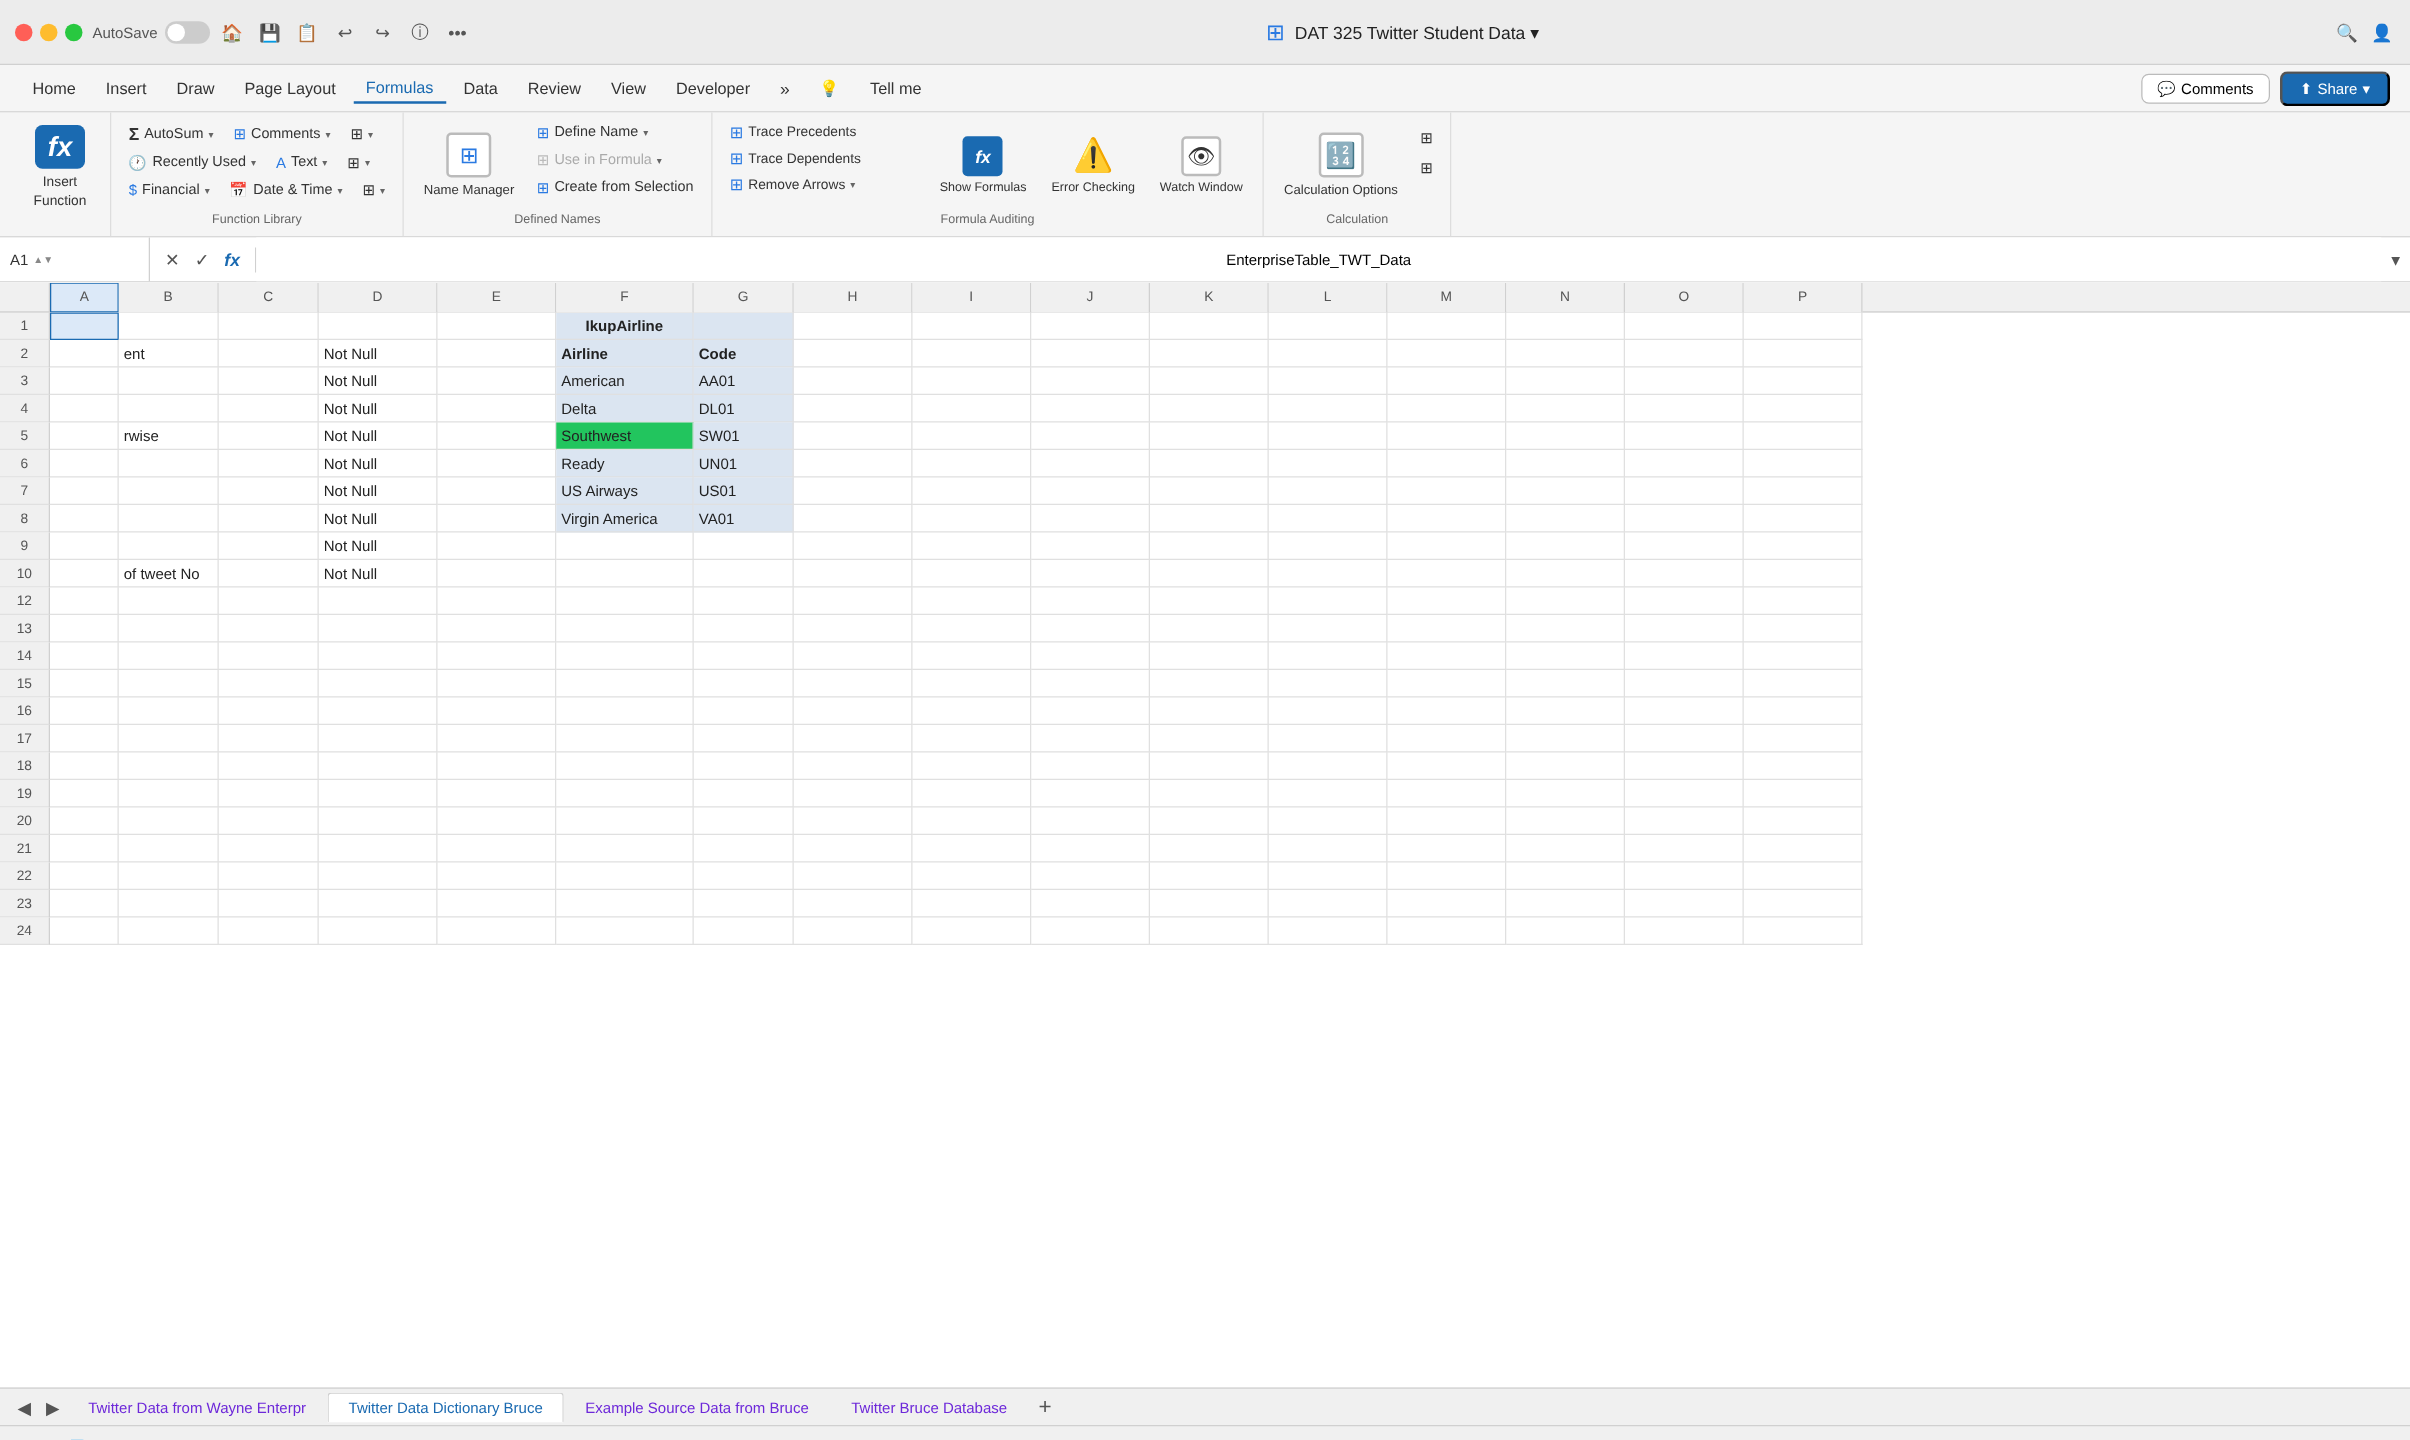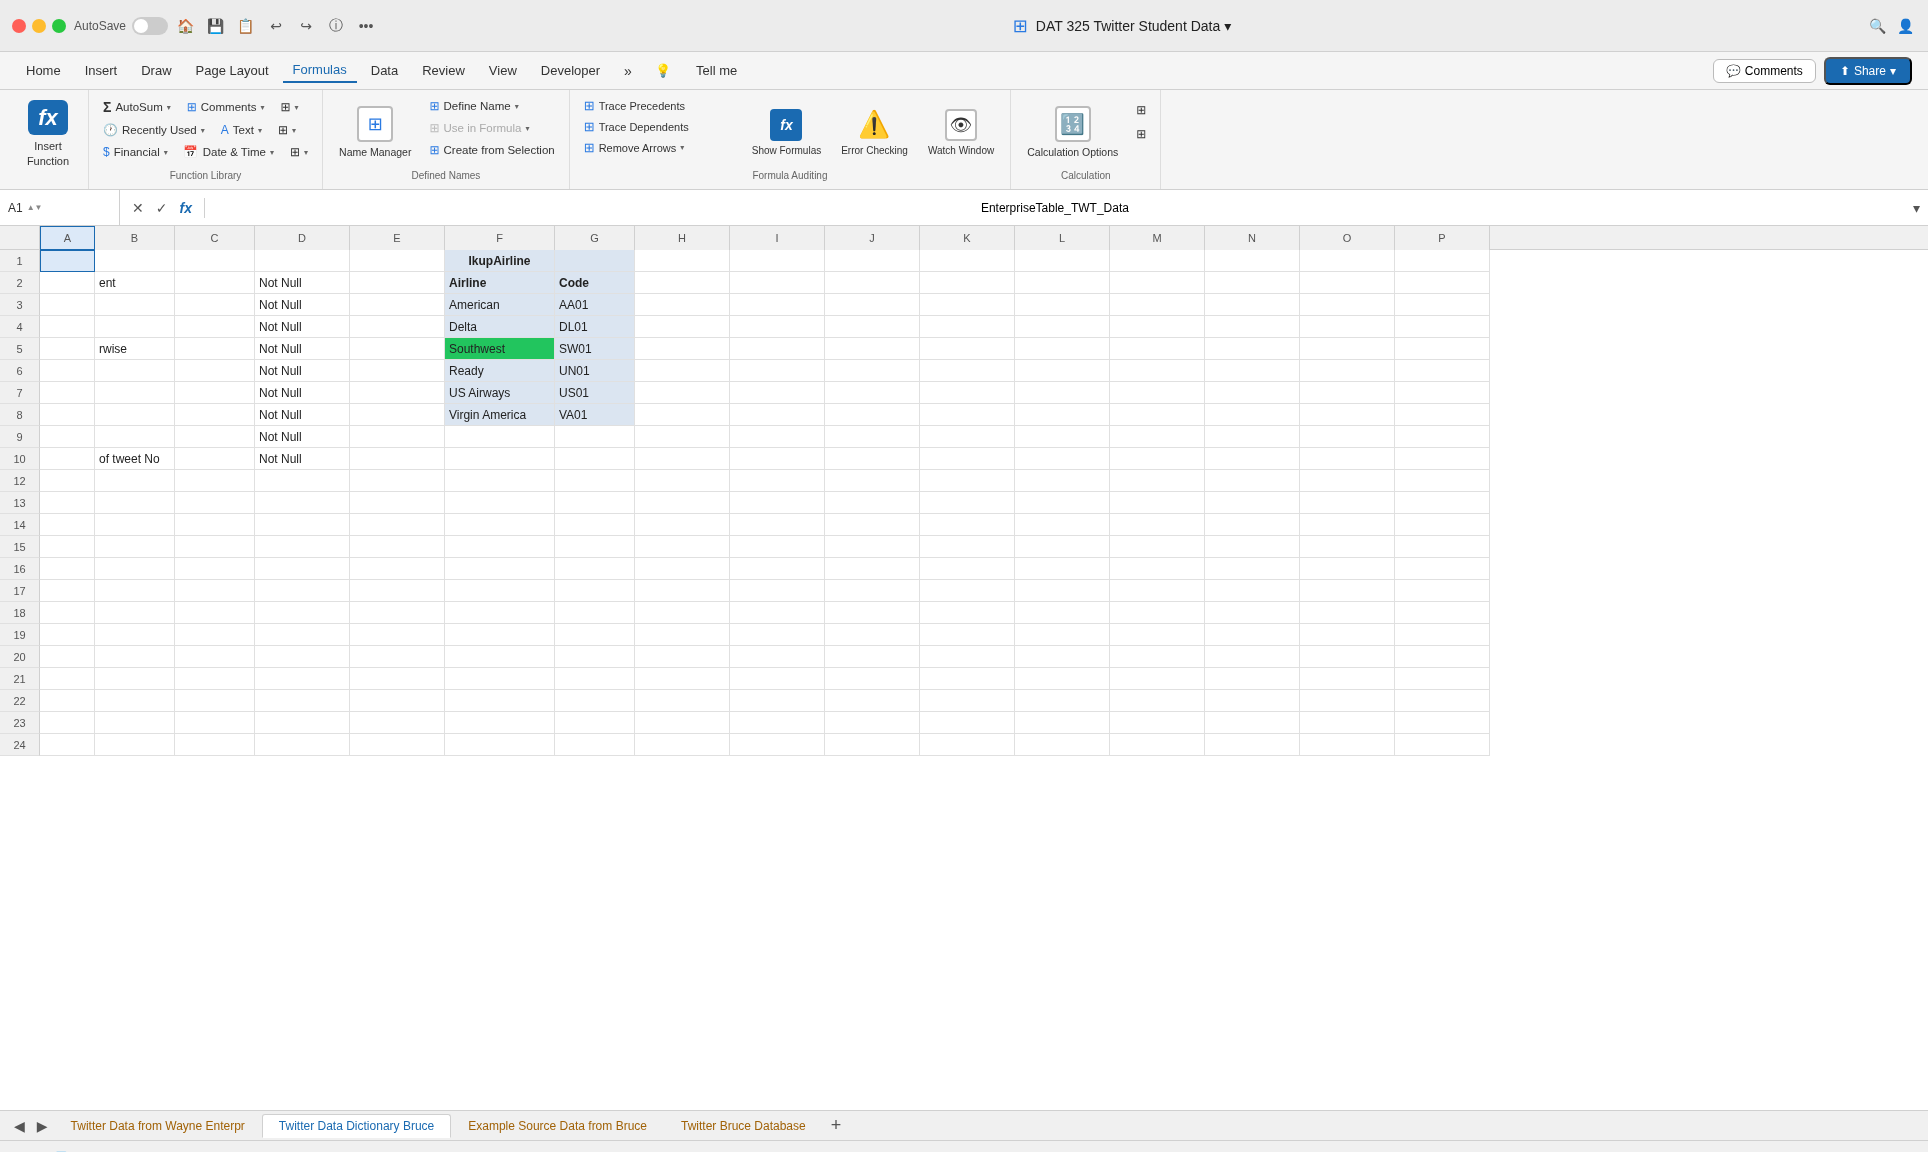--- a/index.html
+++ b/index.html
@@ -251,21 +251,21 @@
       align-items: center;
       padding: 0 8px;
       gap: 0;
     }
     .sheet-nav-btn { font-size: 14px; color: #555; cursor: pointer; padding: 2px 6px; }
     .sheet-tab {
       padding: 4px 16px;
       font-size: 12px;
       border-radius: 3px 3px 0 0;
       cursor: pointer;
-      color: #a16207;
+      color: #6d28d9;
       border: 1px solid transparent;
       white-space: nowrap;
     }
     .sheet-tab.active { background: white; border-color: #d0d0d0; border-bottom-color: white; color: #1a6ab1; font-weight: 500; }
     .sheet-add-btn { font-size: 18px; color: #555; cursor: pointer; padding: 0 8px; }
 
     
     .status-bar {
       height: 36px;
       background: #f0f0f0;

